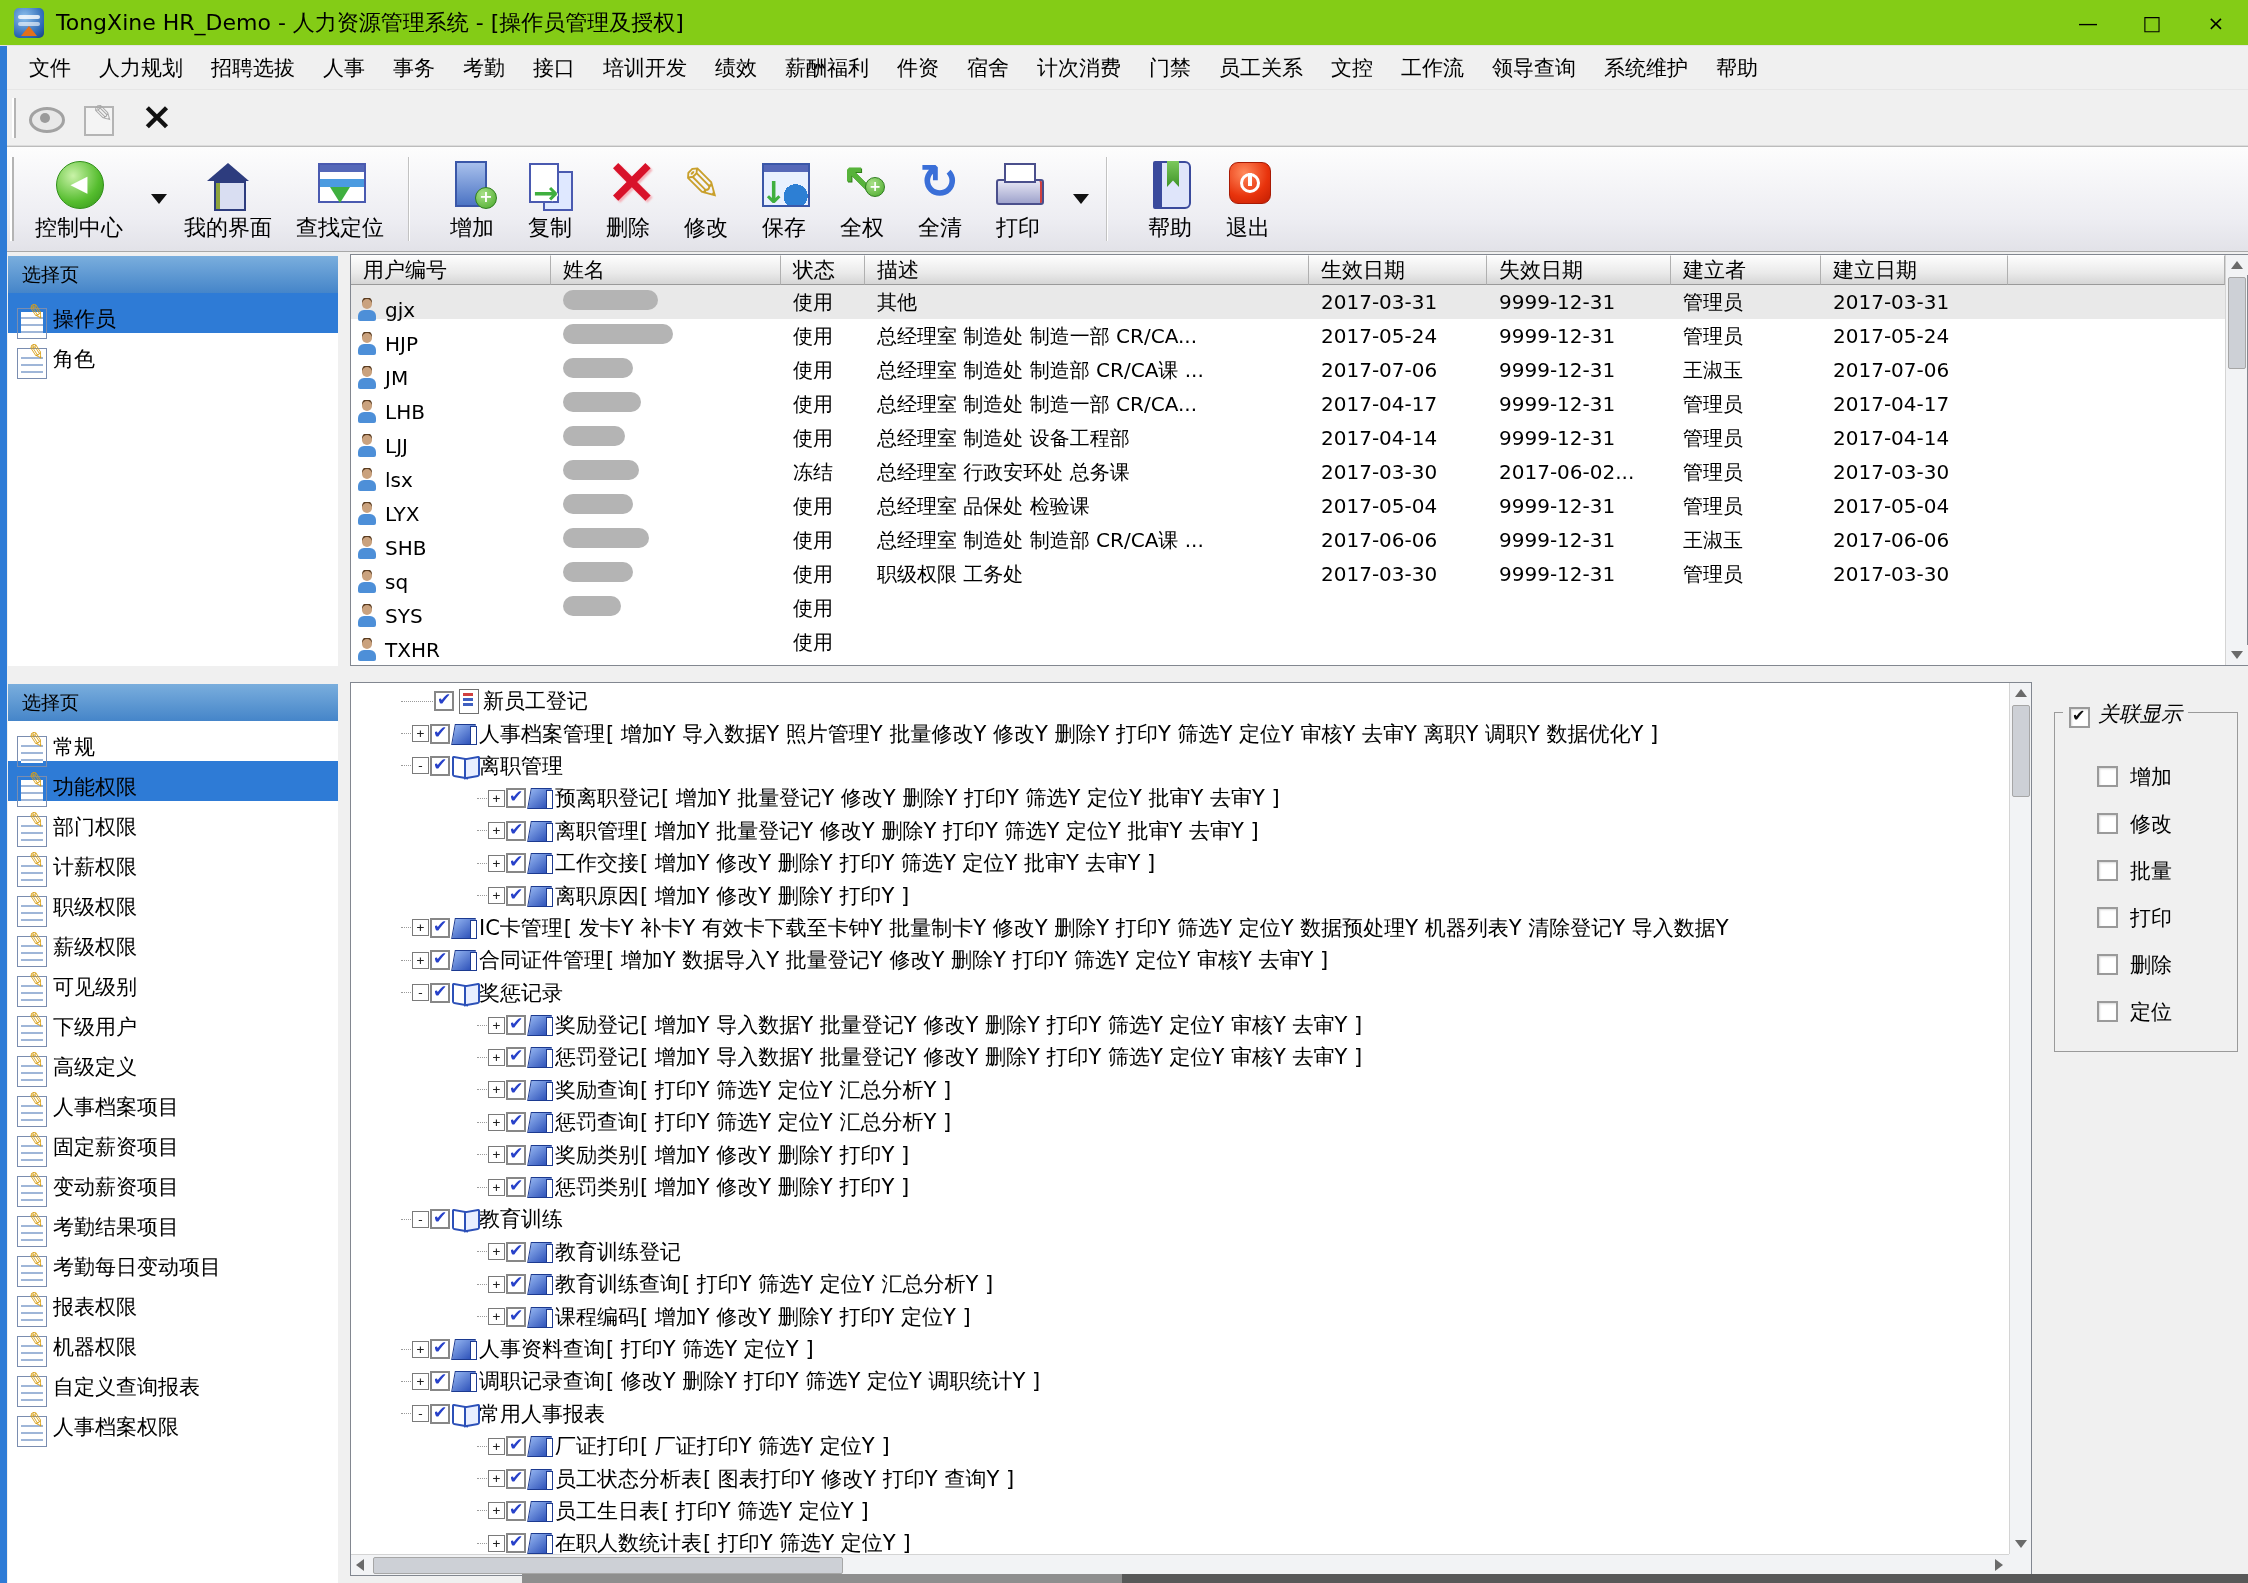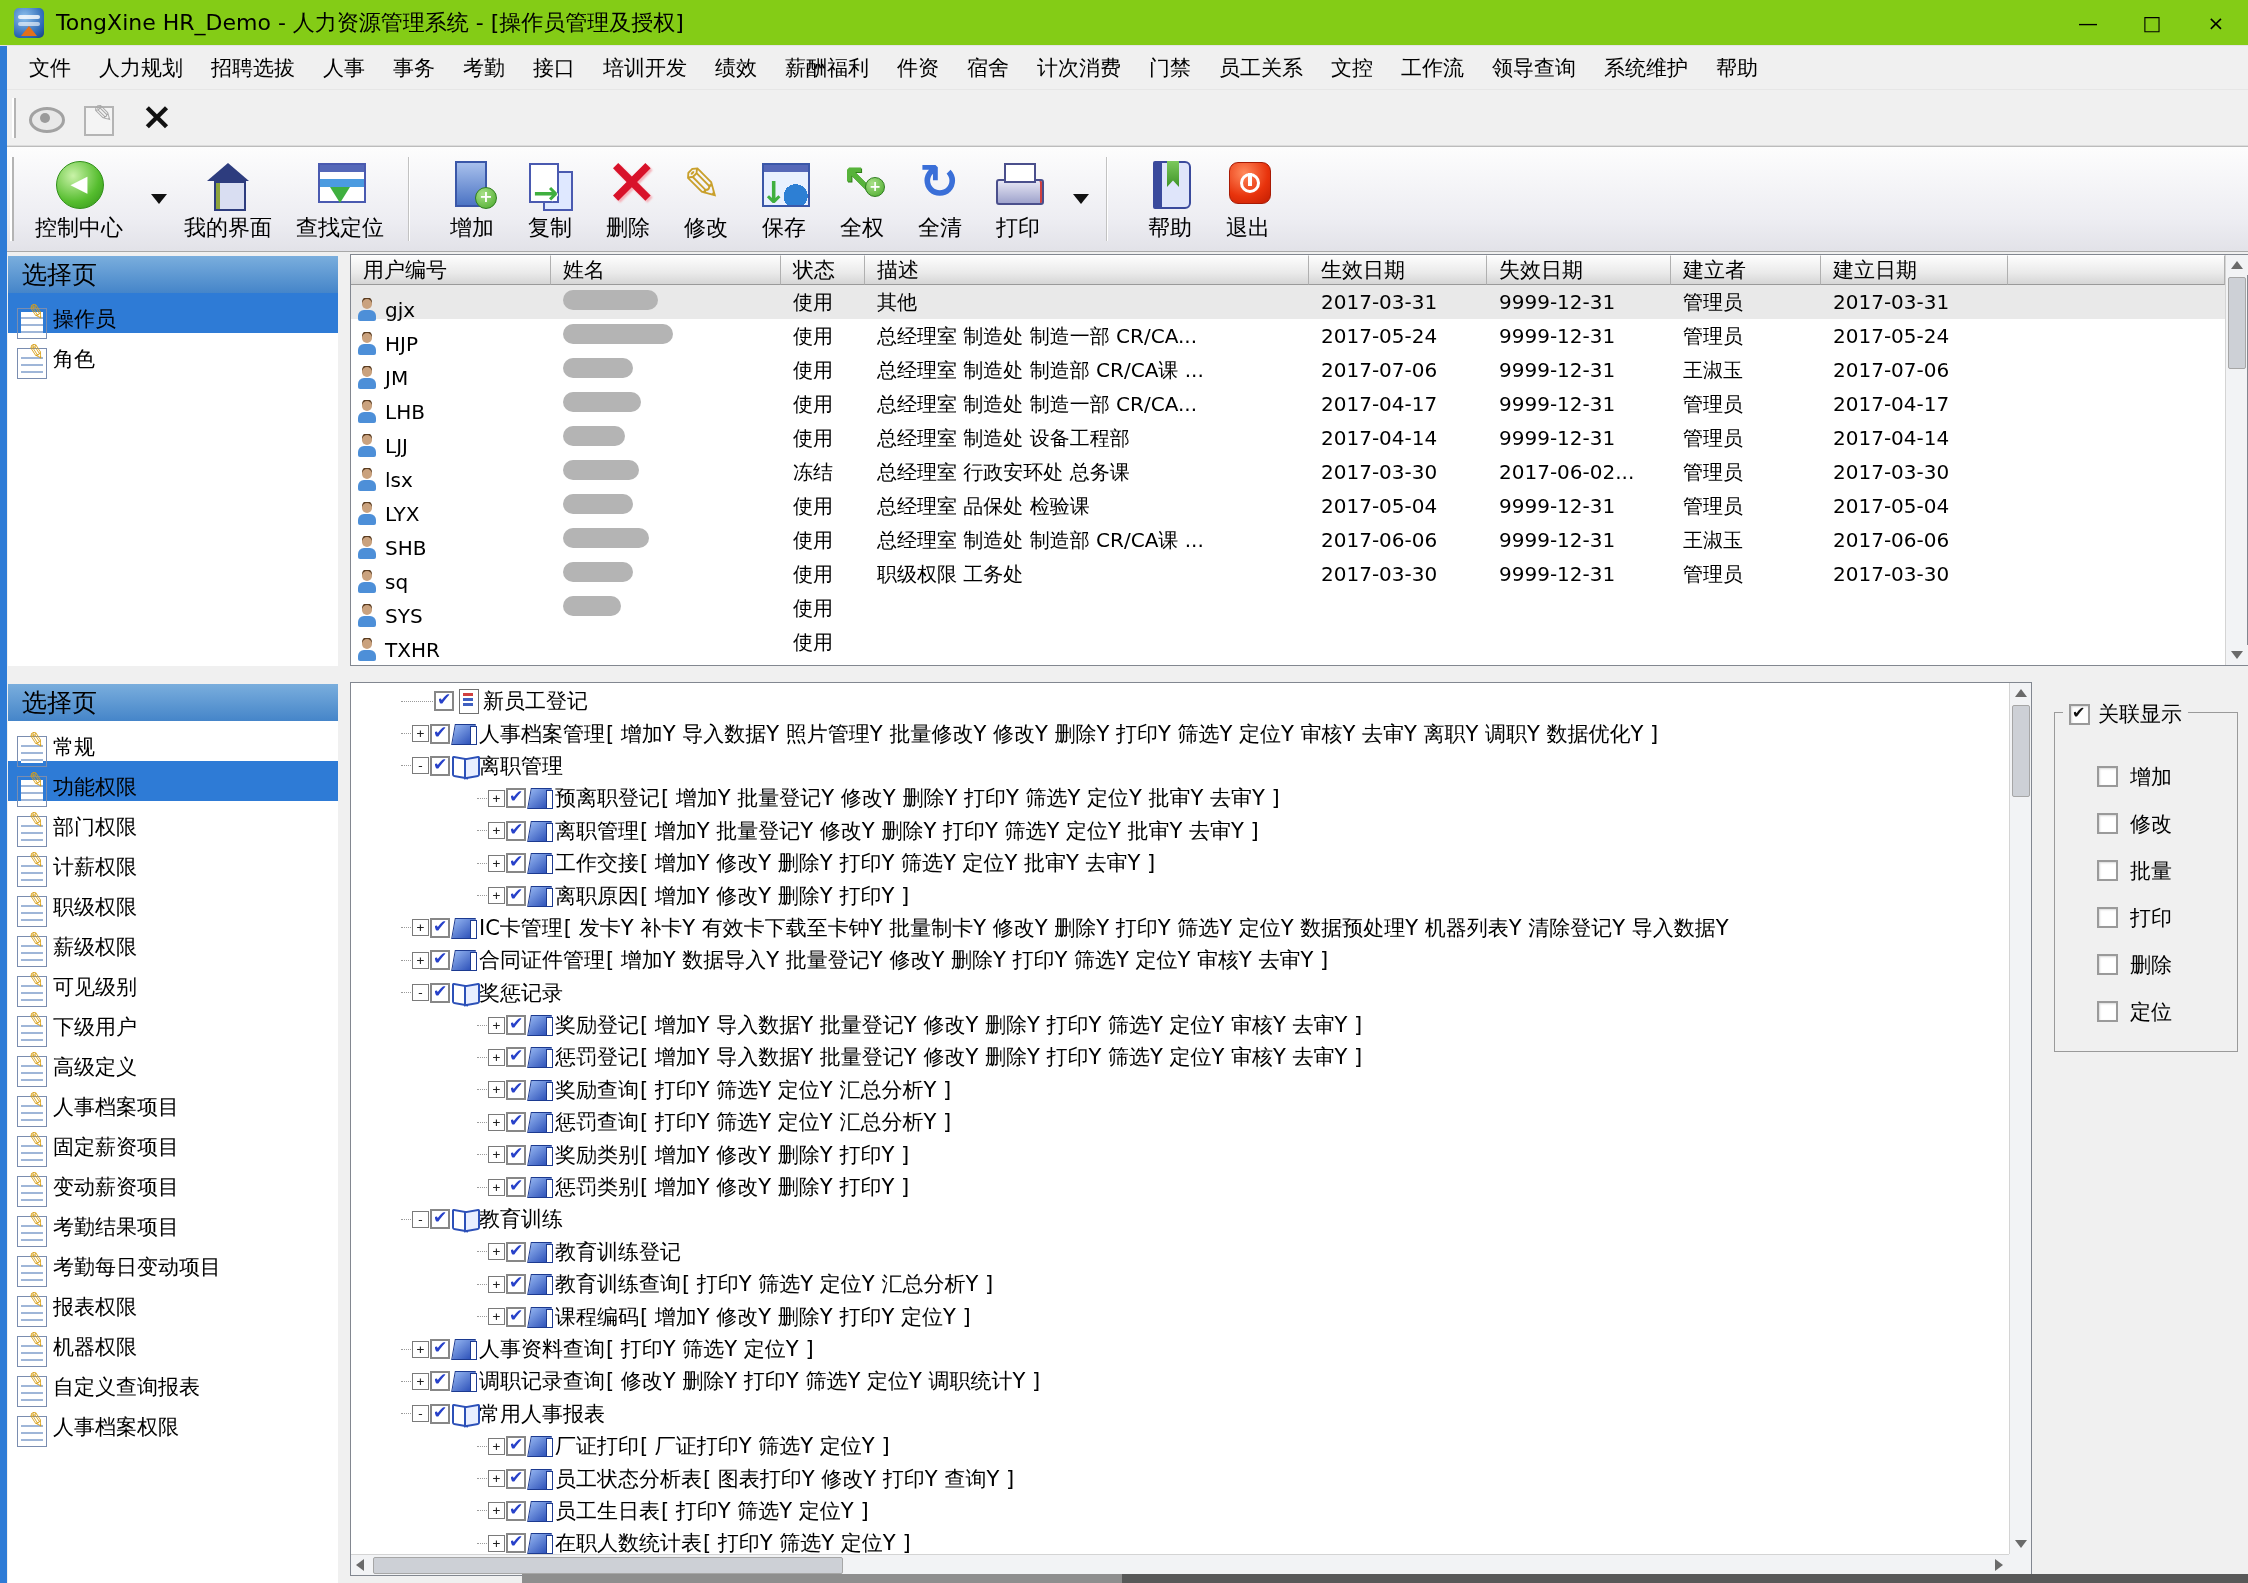--- a/index.html
+++ b/index.html
@@ -82,21 +82,21 @@
   .c-help::after { content:""; left:24px; top:2px; width:12px; height:26px; background:linear-gradient(#7cc95c,#3f9428);
     clip-path:polygon(0 0,100% 0,100% 100%,50% 75%,0 100%); }
   .c-exit::before { content:""; left:8px; top:3px; width:40px; height:40px; border-radius:9px; border:1px solid #a81a04;
     background:linear-gradient(#fff,#fff) 50% 10px / 4px 13px no-repeat, radial-gradient(circle at 35% 25%, #ff8a5c, #e8330c 60%, #c21d02);}
   .c-exit::after { content:""; left:19px; top:14px; width:14px; height:14px; border:3px solid #fff; border-radius:50%; }
 
   
   .sidebar { position:absolute; left:8px; width:330px; background:#fff; }
   .s1 { top:256px; height:410px; }
   .s2 { top:684px; height:899px; }
-  .sb-header { height:37px; display:flex; align-items:center; padding-left:14px; font-size:25px;
+  .sb-header { height:37px; display:flex; align-items:center; padding-left:14px; font-size:19px;
     background:linear-gradient(var(--sidebar-header-top,#7aaedd), var(--sidebar-header-bottom,#4585c9)); }
   .sb-item { height:40px; display:flex; align-items:flex-end; gap:10px; padding-left:8px; font-size:21px; cursor:default; }
   .sb-item.sel { background:var(--accent,#2e7bd6); }
   .sb-icon { width:27px; height:27px; position:relative; flex:0 0 auto; }
   .sb-icon::before { content:""; position:absolute; left:1px; top:2px; width:22px; height:23px; background:
     repeating-linear-gradient(180deg, transparent 0 5px, #9fb6d8 5px 7px) content-box; padding:3px; border:1px solid #7a8db0; background-color:#fff; }
   .sb-icon::after { content:"\270E"; position:absolute; right:-2px; top:-6px; font-size:20px; color:#d8a018; transform:rotate(12deg); }
 
   
   .table-panel { position:absolute; left:350px; top:254px; width:1898px; height:412px; background:#fff; border:1px solid #828790; }
@@ -151,21 +151,21 @@
   .ticon.c-book::before { content:""; position:absolute; left:2px; top:2px; width:19px; height:19px; transform:skewX(-10deg);
     background:linear-gradient(135deg,#8fb0ee,#2c50b8); border:1px solid #1c3a90; }
   .ticon.c-book::after { content:""; position:absolute; right:1px; top:4px; width:5px; height:17px; background:#fff; border:1px solid #1c3a90; }
   .ticon.c-bookopen::before { content:""; position:absolute; left:1px; top:3px; width:12px; height:17px; background:#fff; border:2px solid #2c50b8; transform:skewY(10deg); border-radius:2px 0 0 2px; }
   .ticon.c-bookopen::after { content:""; position:absolute; left:13px; top:3px; width:12px; height:17px; background:#e8eeff; border:2px solid #2c50b8; transform:skewY(-10deg); border-radius:0 2px 2px 0; }
   .tlabel, .tperms { overflow:hidden; }
   .scroll-corner { position:absolute; right:0; bottom:0; width:22px; height:21px; background:#f2f3f5; }
 
   
   .linkbox { position:absolute; left:2054px; top:712px; width:184px; height:340px; border:1px solid #9a9a9a; }
-  .lb-title { position:absolute; left:8px; top:-13px; background:#f0f0f0; padding:0 6px; display:flex; align-items:center; gap:8px; font-size:21px; }
+  .lb-title { position:absolute; left:8px; top:-13px; background:#f0f0f0; padding:0 6px; display:flex; align-items:flex-end; gap:8px; font-size:21px;font-style:italic; }
   .cbsm { width:21px; height:21px; border:2px solid #9a9a9a; background:#fff; position:relative; flex:0 0 auto; box-shadow:inset 1px 1px 2px #00000026; }
   .cbsm.on::after { content:"\2714"; position:absolute; left:1px; top:-3px; font-size:16px; font-weight:bold; color:#111; }
   .lb-items { position:absolute; left:42px; top:40px; }
   .lb-item { display:flex; align-items:center; gap:12px; height:47px; font-size:21px; }
 
   .bottom-strip { position:absolute; left:522px; top:1574px; width:1726px; height:9px; background:#585858; }
   .bottom-strip::before { content:""; position:absolute; left:0; top:0; width:600px; height:9px; background:#8e8e8e; }
 </style>
 </head>
 <body>

